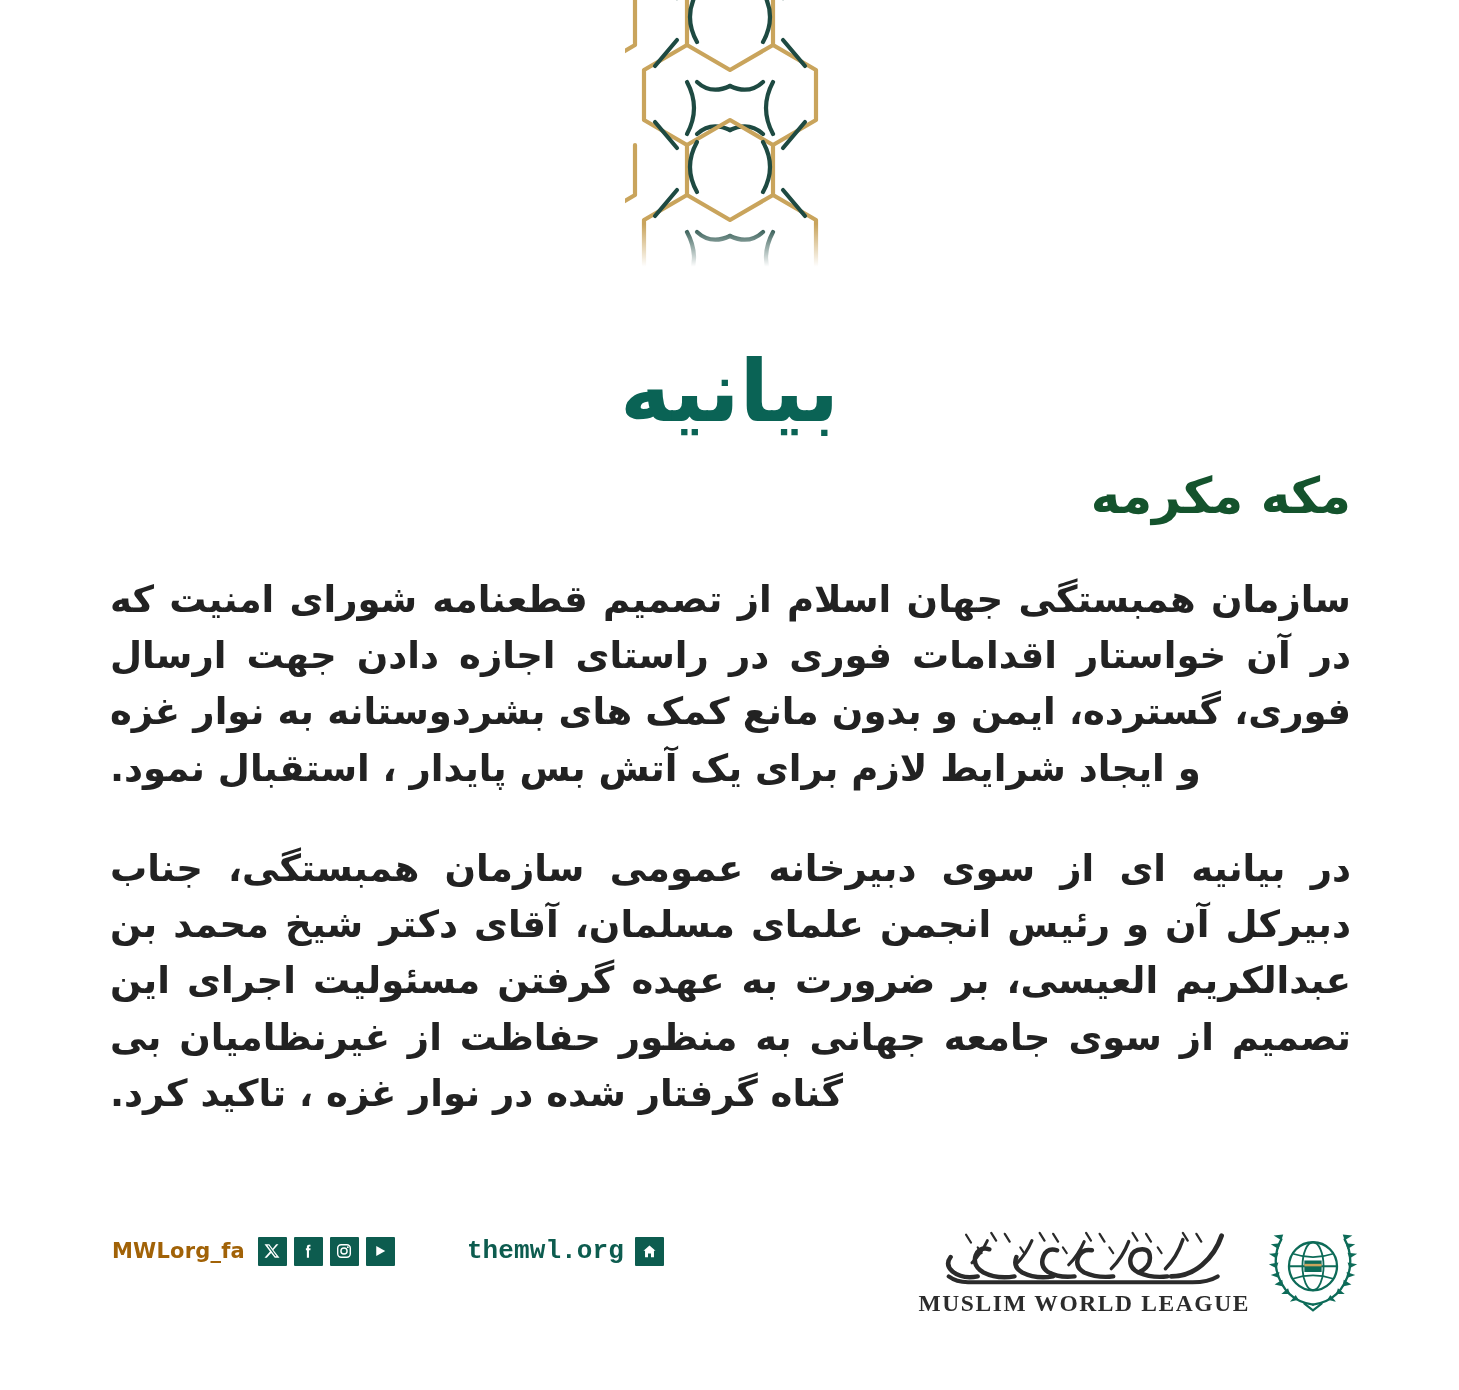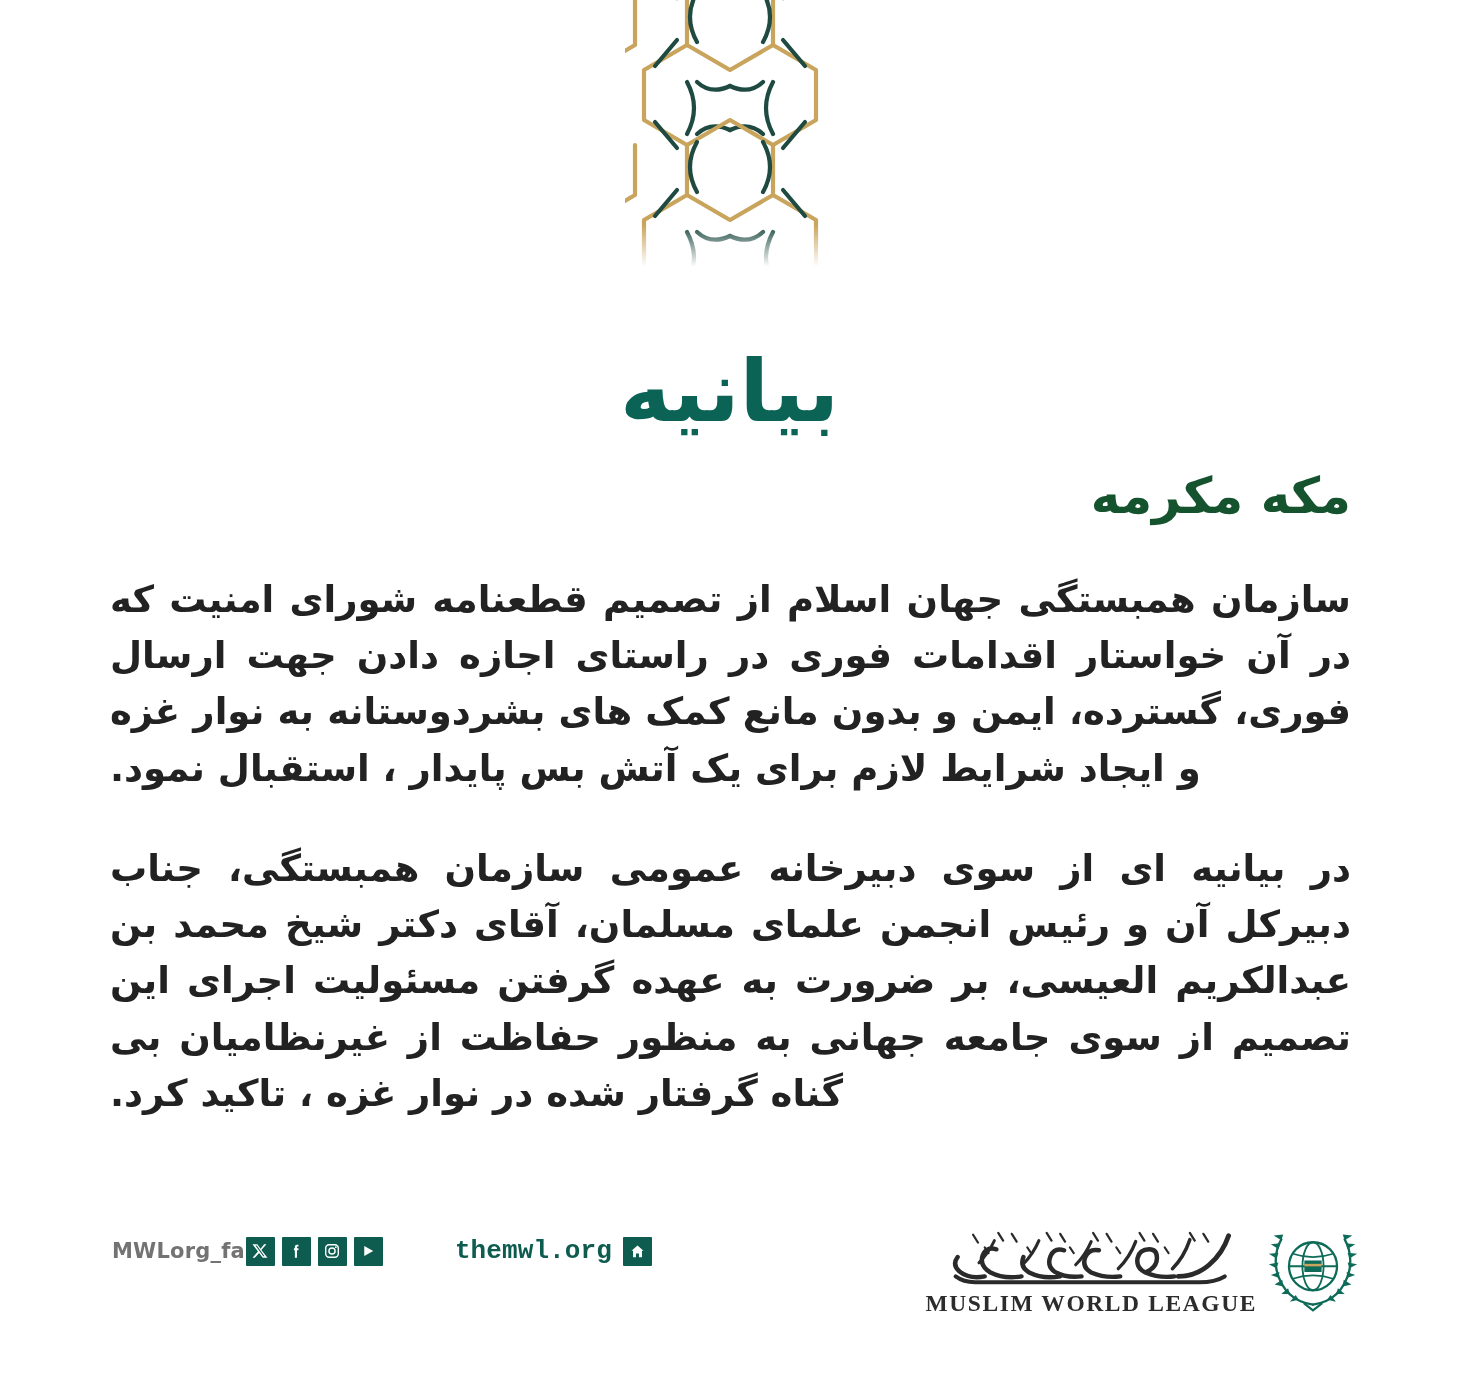--- a/index.html
+++ b/index.html
@@ -101,23 +101,23 @@
     position: absolute;
     left: 112px;
     top: 8px;
     display: flex;
     align-items: center;
     gap: 0;
   }
   .handle {
     font-size: 21px;
     font-weight: 700;
-    color: #737373;
+    color: #a16207;
     letter-spacing: 0.2px;
-    margin-right: 1px;
+    margin-right: 13px;
     white-space: nowrap;
   }
   .social-row { display: flex; align-items: center; gap: 7px; }
   .sq {
     width: 29px;
     height: 29px;
     background: #0d5c4f;
     display: flex;
     align-items: center;
     justify-content: center;
@@ -140,21 +140,21 @@
     font-family: Liberation Mono, monospace;
   }
 
   
   .logo-block {
     position: absolute;
     right: 98px;
     top: -4px;
     display: flex;
     align-items: center;
-    gap: 8px;
+    gap: 15px;
     direction: ltr;
   }
   .logo-text {
     display: flex;
     flex-direction: column;
     align-items: center;
     justify-content: center;
   }
   .logo-ar {
     height: 60px;

